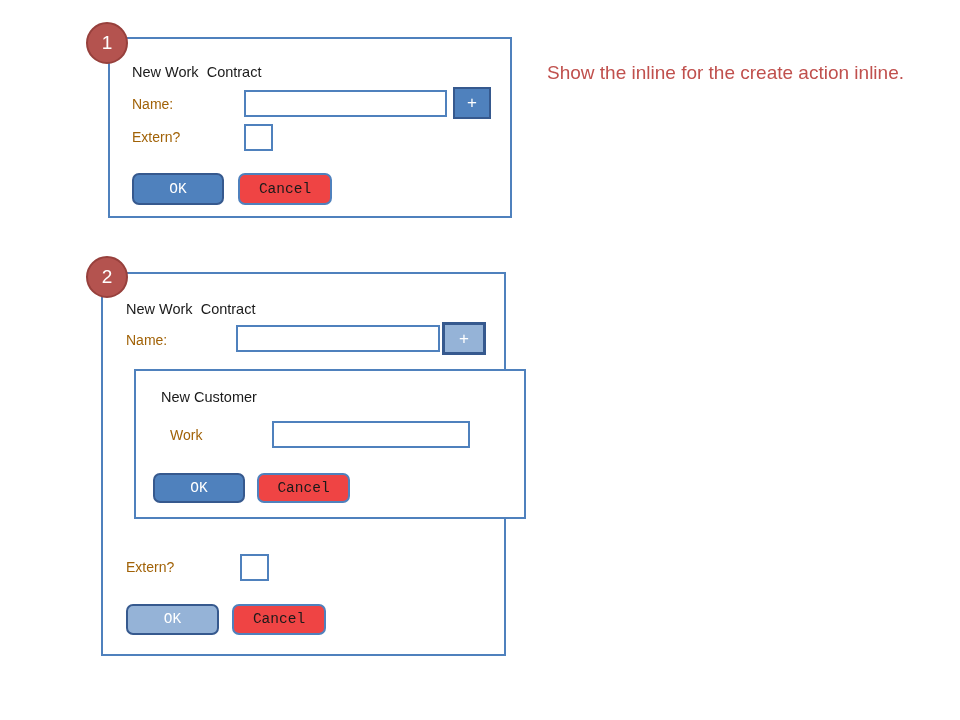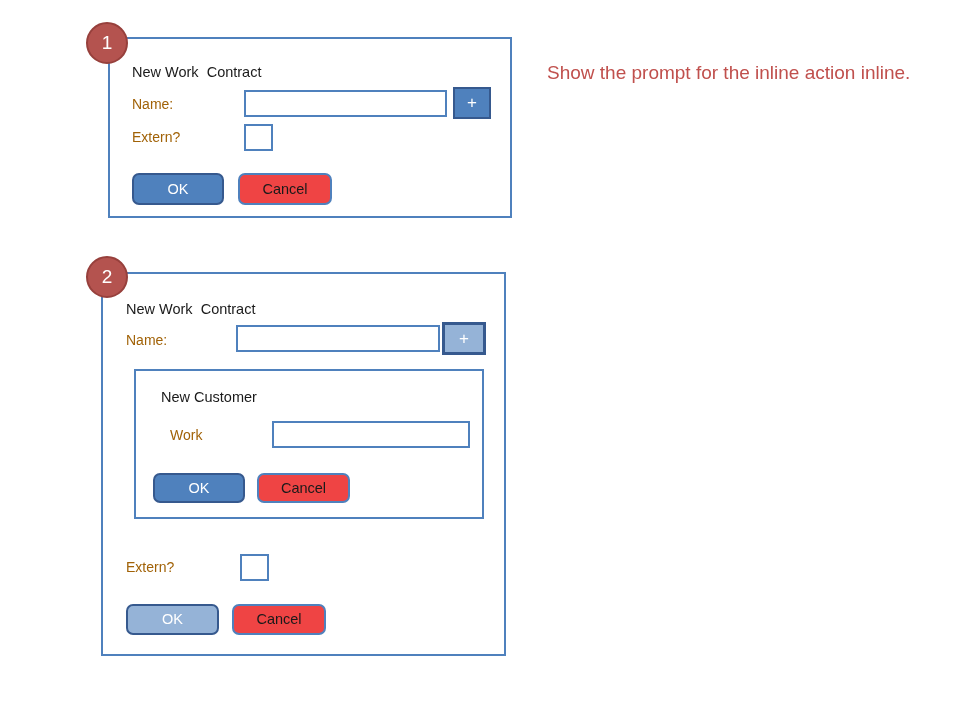--- a/index.html
+++ b/index.html
@@ -107,21 +107,21 @@
     border: 3px solid #36598e;
   }
 
   
   .btn {
     position: absolute;
     box-sizing: border-box;
     border-radius: 7px;
     text-align: center;
     font-size: 14.5px;
-    font-family: Liberation Sans, sans-serif;
+    font-family: Liberation Mono, monospace;
     white-space: nowrap;
   }
   .btn.primary {
     background: #4f81bd;
     border: 2px solid #36598e;
     color: #ffffff;
   }
   .btn.primary-disabled {
     background: #95b3d7;
     border: 2px solid #36598e;
@@ -182,21 +182,21 @@
   <div class="panel" id="panel-2">
 
     <div class="form-title" style="left: 23px; top: 27px;">New Work  Contract</div>
 
     <div class="field-label" style="left: 23px; top: 58px;">Name:</div>
 
     <input class="text-input" type="text" style="left: 133px; top: 51px; width: 204px; height: 27px; padding: 0px 4px; font-size: 13px; font-family: &quot;Liberation Sans&quot;, sans-serif; color: rgb(26, 26, 26);" placeholder="">
 
     <div class="plus-button disabled" style="left: 339px; top: 48px; width: 44px; height: 33px; line-height: 27px;">+</div>
 
-    <div class="inner-dialog" style="left: 31px; top: 95px; width: 350px; height: 150px;">
+    <div class="inner-dialog" style="left: 31px; top: 95px; width: 392px; height: 150px;">
 
       <div class="form-title" style="left: 25px; top: 18px;">New Customer</div>
 
       <div class="field-label" style="left: 34px; top: 56px;">Work</div>
 
       <input class="text-input" type="text" style="left: 136px; top: 50px; width: 198px; height: 27px; padding: 0px 4px; font-size: 13px; font-family: &quot;Liberation Sans&quot;, sans-serif; color: rgb(26, 26, 26);" placeholder="">
 
       <div class="btn primary" style="left: 17px; top: 102px; width: 92px; height: 30px; line-height: 26px;">OK</div>
 
       <div class="btn secondary" style="left: 121px; top: 102px; width: 93px; height: 30px; line-height: 26px;">Cancel</div>
@@ -206,15 +206,15 @@
 
     <div class="checkbox" style="left: 137px; top: 280px;"></div>
 
     <div class="btn primary-disabled" style="left: 23px; top: 330px; width: 93px; height: 31px; line-height: 27px;">OK</div>
 
     <div class="btn secondary" style="left: 129px; top: 330px; width: 94px; height: 31px; line-height: 27px;">Cancel</div>
   </div>
 
   <div class="step-badge" id="badge-2">2</div>
 
-  <div id="annotation">Show the prompt for the inline action inline.</div>
+  <div id="annotation">Show the inline for the create action inline.</div>
 
 </div>
 
 </body></html>

